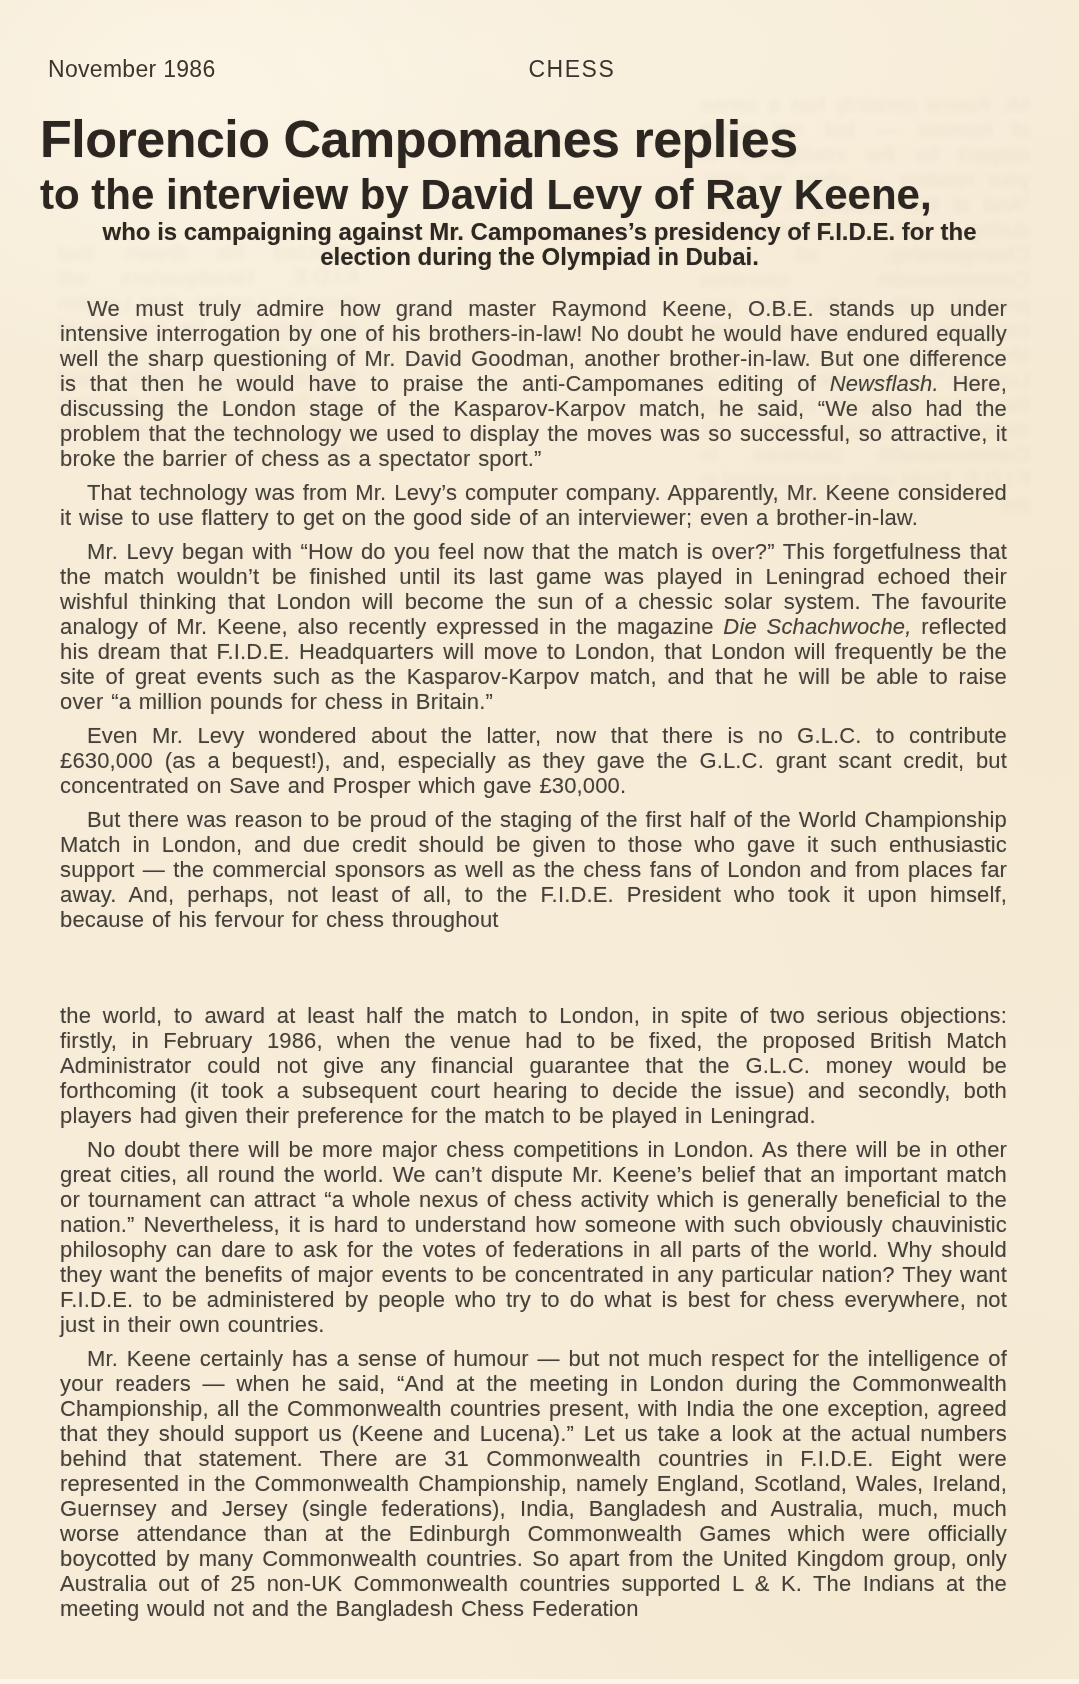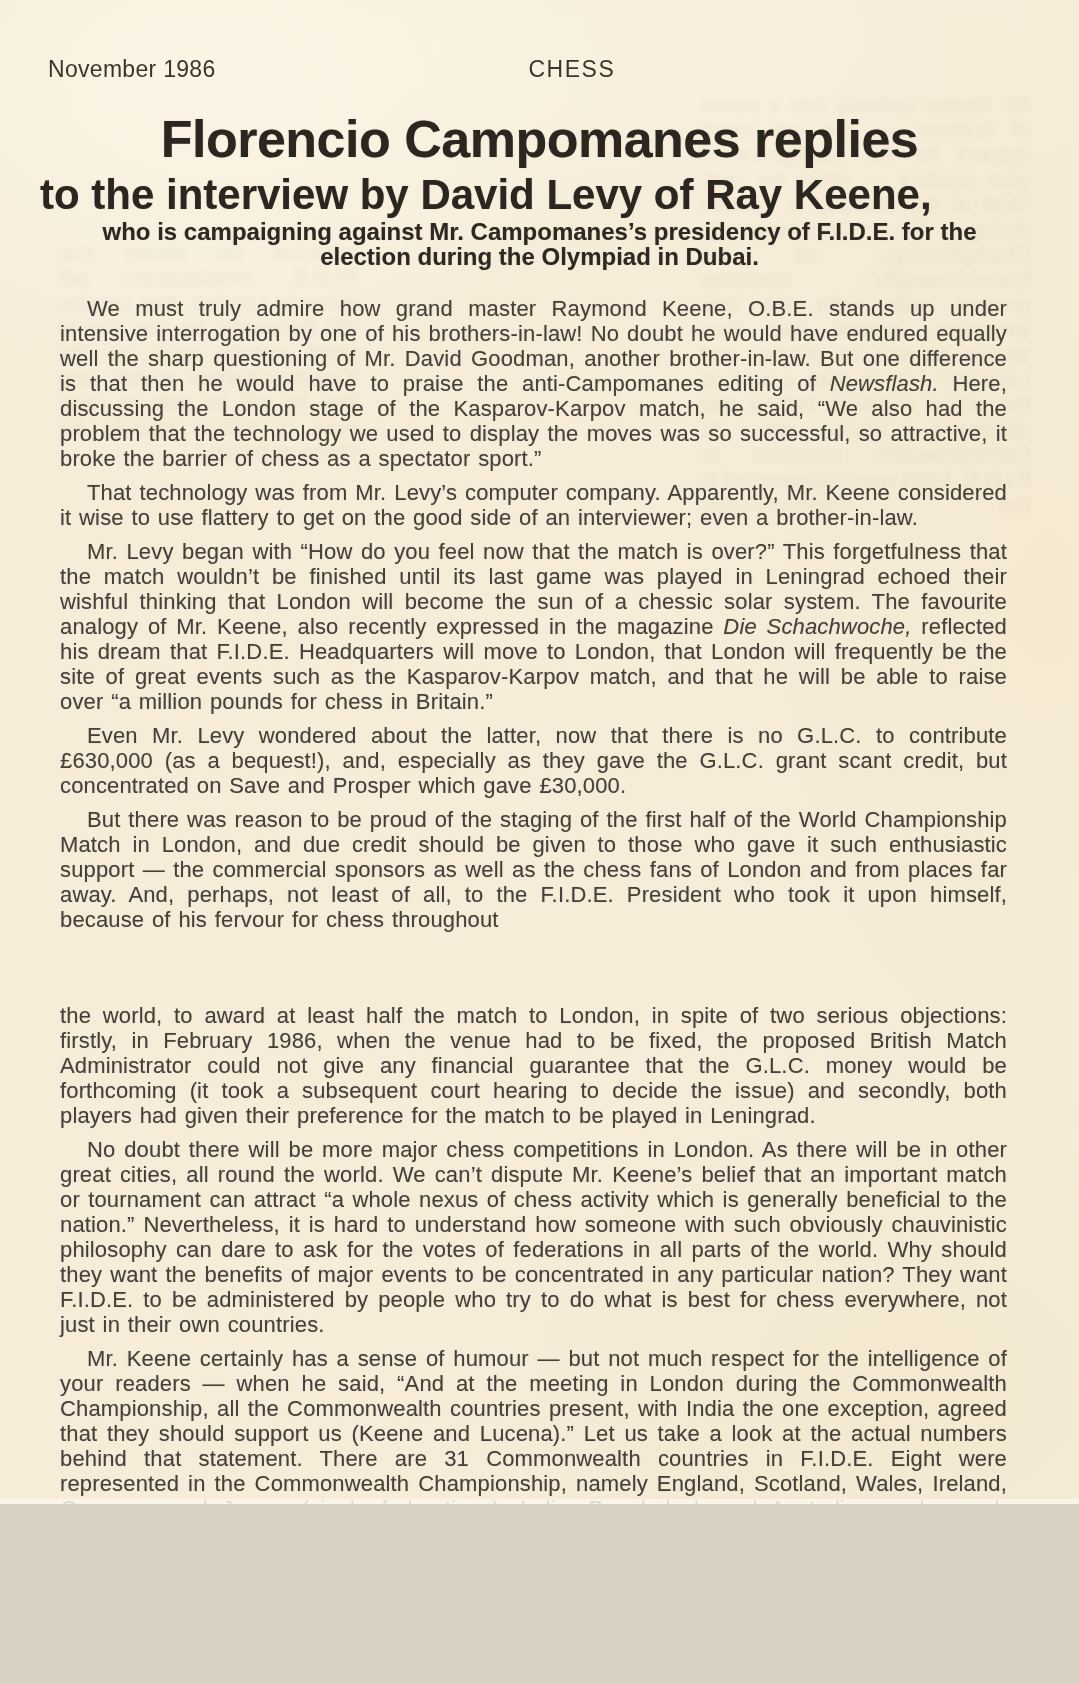--- a/index.html
+++ b/index.html
@@ -1,18 +1,18 @@
 <!DOCTYPE html>
 <html><head>
 <meta charset="utf-8">
 <style>
   html,body{margin:0;padding:0;background:#d8d2c4;}
   .page{
     position:relative;
-    width:1079px;height:1504px;
+    width:1079px;height:1684px;
     margin:0 auto;
     overflow:hidden;
     background-color:#f6ecd8;
     background-image:
       radial-gradient(ellipse 620px 420px at 18% 6%, rgba(255,250,238,.55), rgba(255,250,238,0) 70%),
       radial-gradient(ellipse 700px 520px at 85% 92%, rgba(241,227,198,.45), rgba(241,227,198,0) 70%),
       radial-gradient(ellipse 520px 900px at 97% 40%, rgba(244,231,205,.6), rgba(244,231,205,0) 72%),
       radial-gradient(ellipse 800px 300px at 50% 3%, rgba(251,244,228,.5), rgba(251,244,228,0) 75%);
     font-family:"Liberation Sans","DejaVu Sans",sans-serif;
     color:#46403a;
@@ -31,21 +31,20 @@
   .masthead{
     display:flex;align-items:baseline;
     padding:56px 70px 0 48px;
     font-size:23px;color:#3b352e;
   }
   .masthead .issue{flex:1;text-align:left;letter-spacing:.3px;}
   .masthead .mag{flex:1;text-align:left;letter-spacing:1.5px;}
   .masthead .pageno{flex:1;text-align:right;}
   .title{
     margin:30px 40px 4px 40px;
-    text-align:center;
     font-size:52px;line-height:52px;font-weight:700;
     letter-spacing:-.5px;color:#2c2621;
     text-shadow:0 0 1px rgba(44,38,33,.35);
   }
   .subtitle{
     margin:12px 40px 0 40px;
     font-size:42px;line-height:36px;font-weight:700;
     color:#2c2621;
     text-shadow:0 0 1px rgba(44,38,33,.3);
   }

